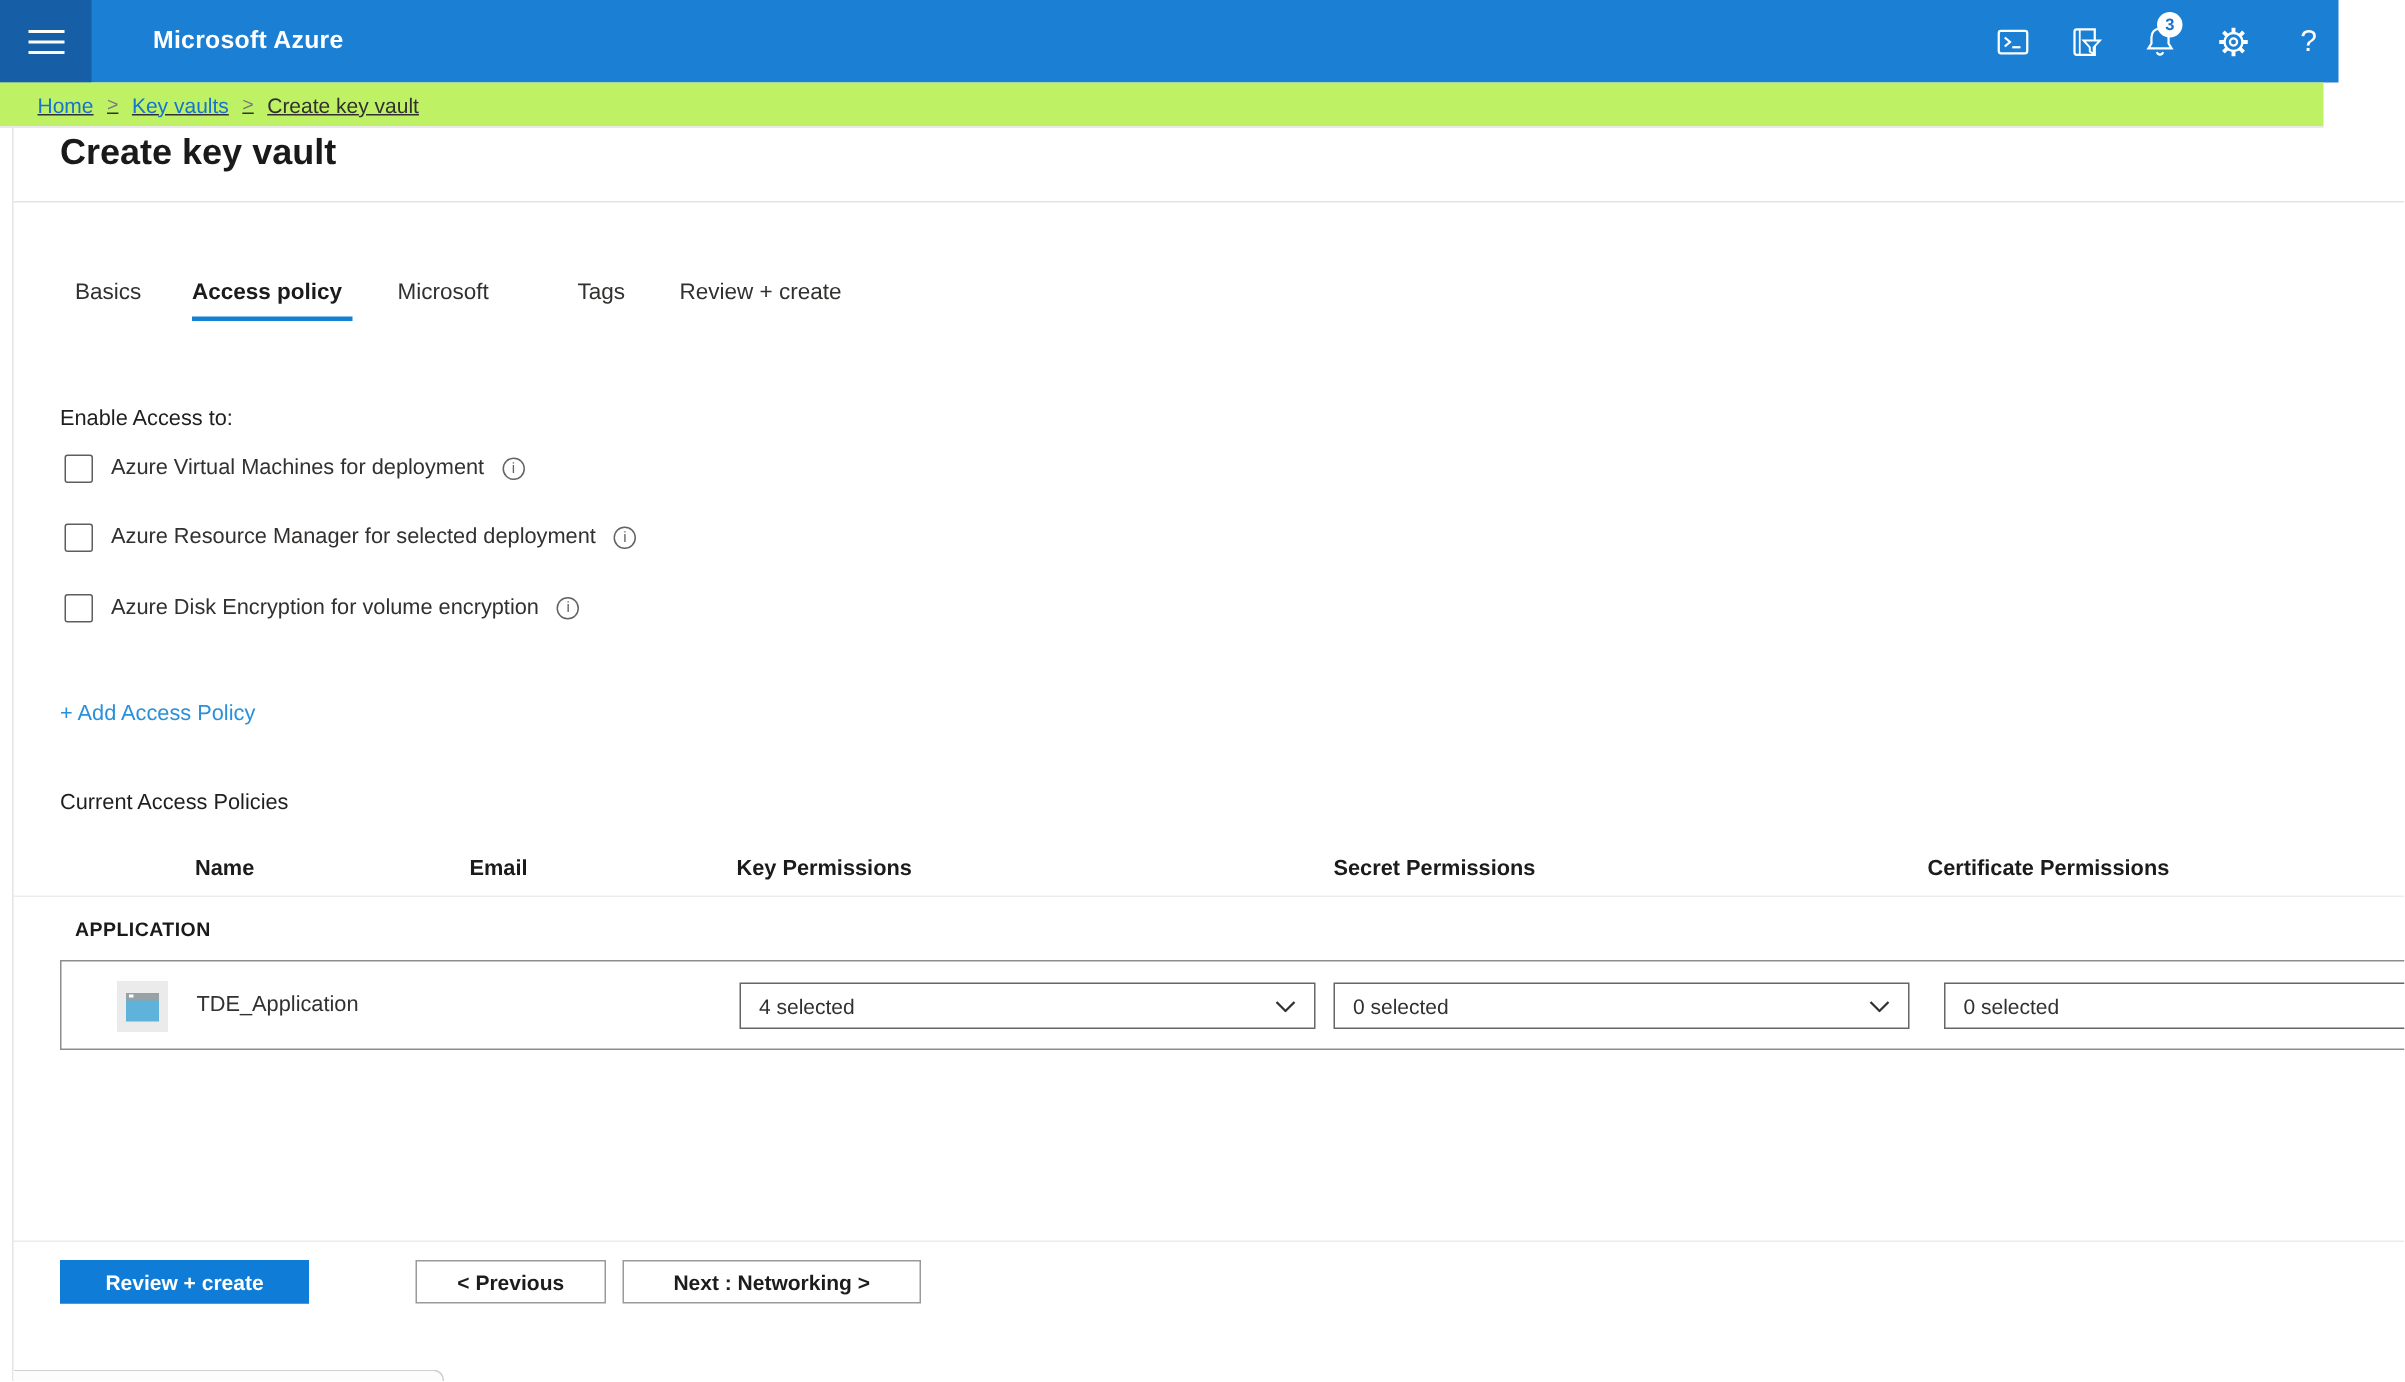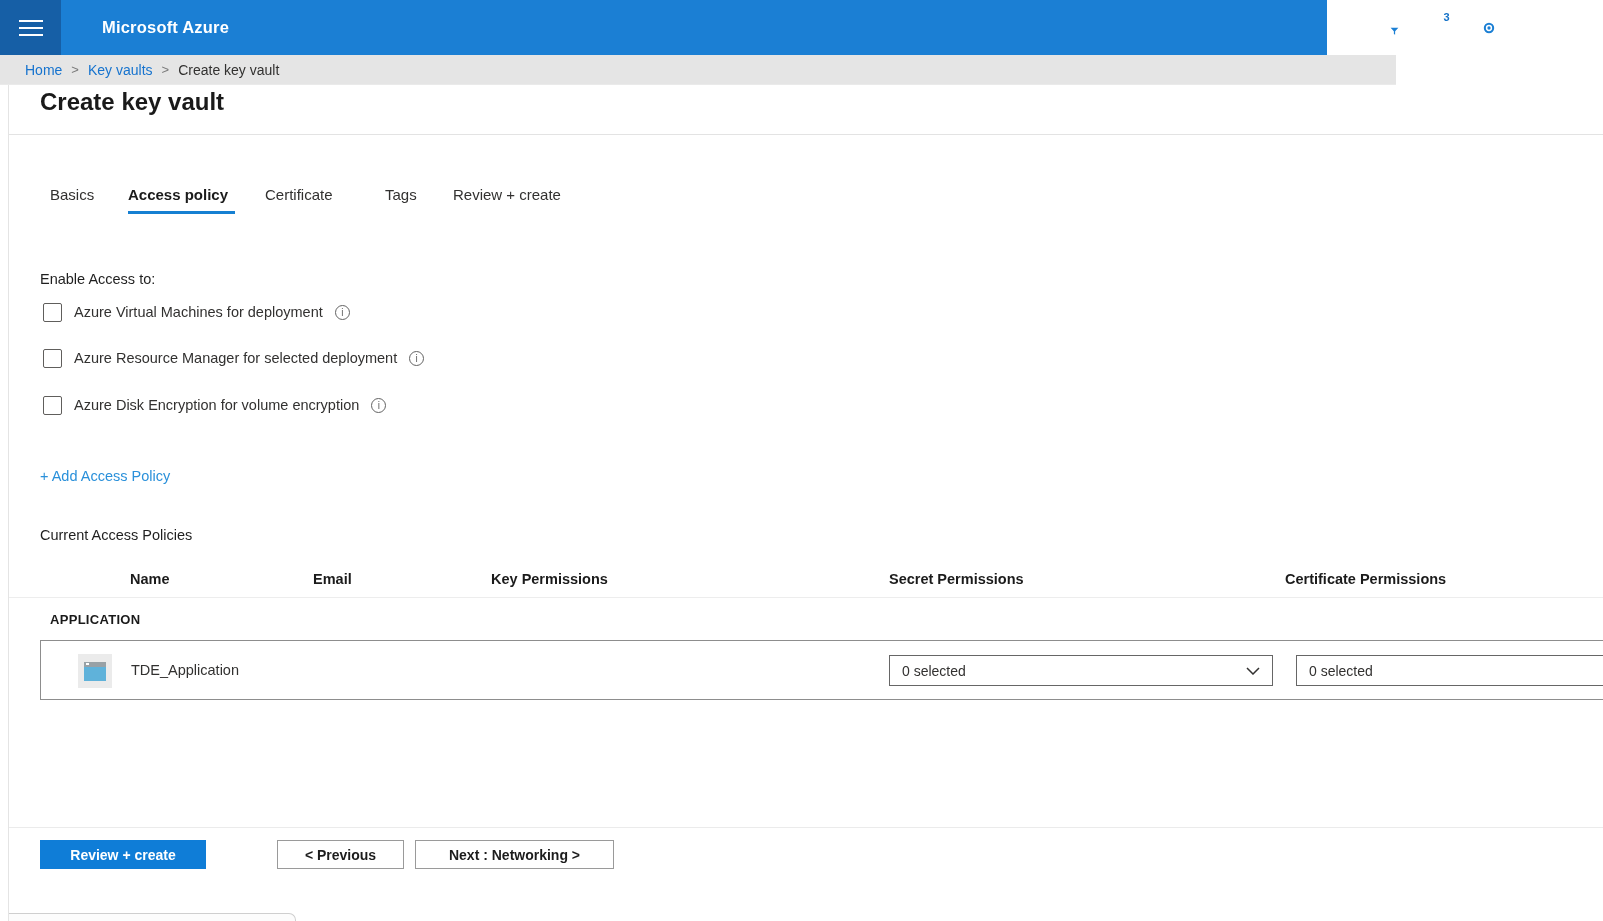--- a/index.html
+++ b/index.html
@@ -1,42 +1,42 @@
 <!DOCTYPE html>
 <html><head>
 <meta charset="utf-8">
 <style>
   * { margin:0; padding:0; box-sizing:border-box; }
   html,body { width:1603px; height:921px; background:#fff; }
   body { font-family:"Liberation Sans", sans-serif; color:#323130; }
   #app { position:relative; width:1603px; height:921px; overflow:hidden; background:#fff; }
 
   
-  .topbar { position:absolute; left:0; top:0; width:1327px; height:55px; background:#1b7fd4; }
+  .topbar { position:absolute; left:0; top:0; width:1559px; height:55px; background:#1b7fd4; }
   .hamburger { position:absolute; left:0; top:0; width:61px; height:55px; background:#165fa6;
                display:flex; flex-direction:column; justify-content:center; align-items:center; gap:5px; cursor:pointer; }
   .hamburger span { display:block; width:24px; height:2px; background:#fff; }
   .brand { position:absolute; left:102px; top:0; height:55px; line-height:55px;
            font-size:16.5px; font-weight:bold; color:#fff; letter-spacing:.2px; }
   .searchbox { position:absolute; left:318px; top:14px; width:980px; height:28px;
                background:#cfe4f7; border-radius:3px; display:flex; align-items:center; padding:0 10px; }
   .searchbox svg { flex:0 0 auto; margin-right:9px; }
   .searchbox input { flex:1; border:none; outline:none; background:transparent;
                      font-family:"Liberation Sans", sans-serif; font-size:14px; color:#2f4e66; }
   .searchbox input::placeholder { color:#2f4e66; opacity:1; }
   .tb-icon { position:absolute; top:15px; width:26px; height:26px; display:flex;
              align-items:center; justify-content:center; cursor:pointer; }
   .tb-help { color:#fff; font-size:20px; font-weight:400; }
   .badge { position:absolute; left:1438px; top:8px; width:17px; height:17px; border-radius:50%;
            background:#fff; color:#1572c8; font-size:11px; font-weight:bold;
            display:flex; align-items:center; justify-content:center; }
 
   
-  .breadcrumb { position:absolute; left:0; top:55px; width:1396px; height:30px; background:#e5e5e5;
-                border-bottom:1px solid #eaeaea; display:flex; align-items:center; padding-left:25px; font-size:14px; }
+  .breadcrumb { position:absolute; left:0; top:55px; width:1549px; height:30px; background:#bef264;
+                border-bottom:1px solid #eaeaea; display:flex; align-items:center; padding-left:25px; font-size:14px;text-decoration:underline; }
   .crumb-link { color:#1673ce; text-decoration:none; cursor:pointer; }
   .crumb-sep { color:#7a7a7a; margin:0 9px; font-size:13px; }
   .crumb-current { color:#323130; }
 
   .vline { position:absolute; left:8px; top:85px; width:1px; height:836px; background:#e4e4e4; }
   .page-title { position:absolute; left:40px; top:88px; font-size:24px; font-weight:600; color:#1a1a1a; }
   .divider { position:absolute; left:9px; width:1594px; height:1px; background:#e3e3e3; }
   .div-title { top:134px; }
   .div-headers { top:597px; background:#ededed; }
   .div-footer { top:827px; background:#ebebeb; }
@@ -152,21 +152,21 @@
     <span class="crumb-current">Create key vault</span>
   </div>
 
   <div class="vline"></div>
 
   <div class="page-title">Create key vault</div>
   <div class="divider div-title"></div>
 
   <div class="tab" style="left:50px;">Basics</div>
   <div class="tab active" style="left:128px;">Access policy</div>
-  <div class="tab" style="left:265px;">Certificate</div>
+  <div class="tab" style="left:265px;">Microsoft</div>
   <div class="tab" style="left:385px;">Tags</div>
   <div class="tab" style="left:453px;">Review + create</div>
   <div class="tab-underline"></div>
 
   <div class="section-label" style="top:271px;">Enable Access to:</div>
 
   <div class="cb-row" style="top:301px;">
     <span class="checkbox"></span>
     <span class="cb-label">Azure Virtual Machines for deployment</span>
     <span class="info-icon">i</span>
@@ -196,20 +196,26 @@
   <div class="group-label">APPLICATION</div>
 
   <div class="policy-row">
     <div class="app-icon">
         <span class="win">
           <i></i>
         </span>
       </div>
     <div class="row-name">TDE_Application</div>
 
+    <div class="dropdown dd1">
+      <span class="dd-text">4 selected</span>
+      <svg width="14" height="8" viewBox="0 0 14 8">
+        <polyline points="1,1 7,7 13,1" fill="none" stroke="#323130" stroke-width="1.5"></polyline>
+      </svg>
+    </div>
     <div class="dropdown dd2">
       <span class="dd-text">0 selected</span>
       <svg width="14" height="8" viewBox="0 0 14 8">
         <polyline points="1,1 7,7 13,1" fill="none" stroke="#323130" stroke-width="1.5"></polyline>
       </svg>
     </div>
     <div class="dropdown dd3">
       <span class="dd-text">0 selected</span>
 
     </div>

